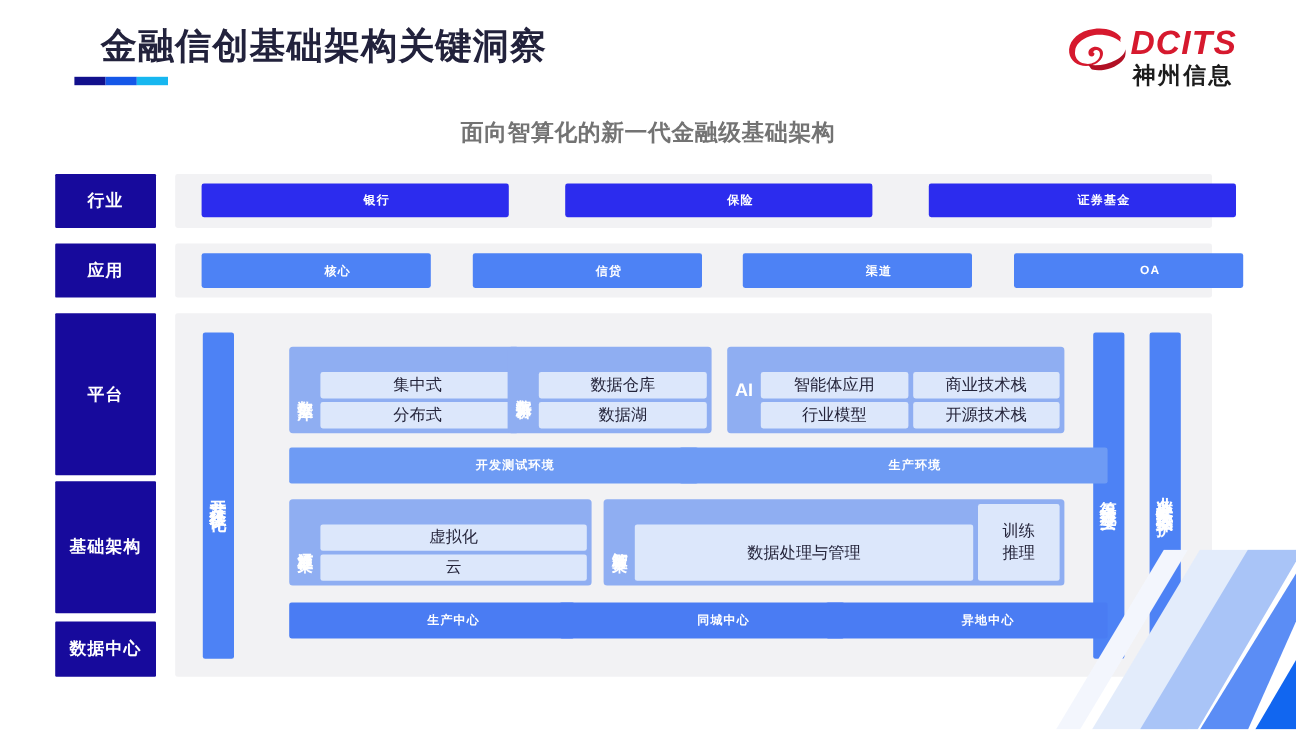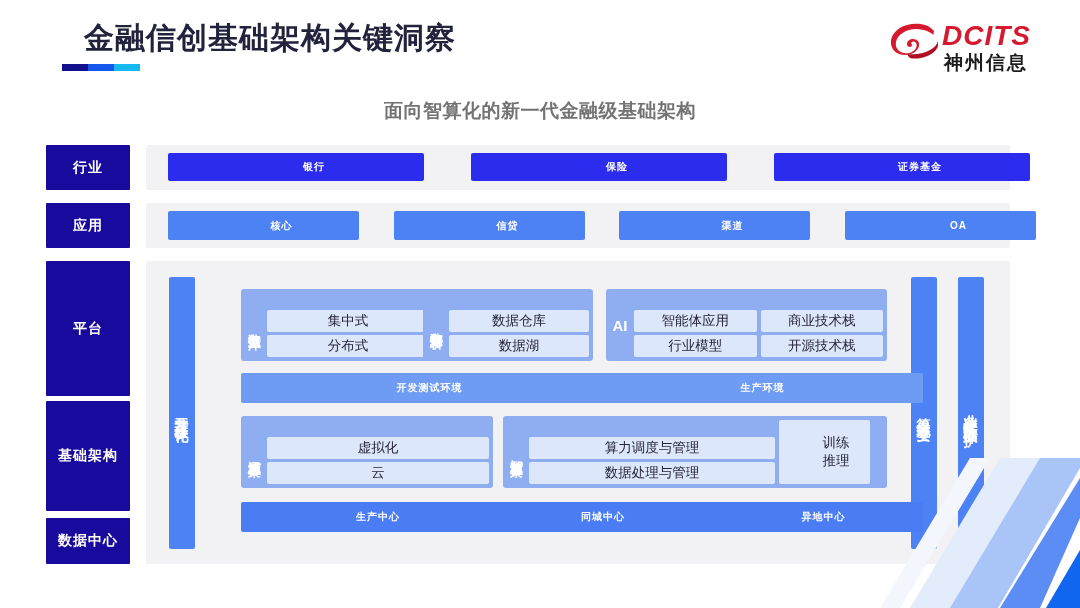--- a/index.html
+++ b/index.html
@@ -80,25 +80,24 @@
     width:28px;font-size:15px;letter-spacing:0;
   }
   .group-body{flex:1 1 auto;display:flex;flex-direction:column;gap:3px;padding:21px 4px 4px 0;}
   .group-row{flex:1 1 0;display:flex;gap:4px;}
   .cell{
     flex:1 1 0;background:#DCE7FB;color:#24243a;border-radius:2px;
     display:flex;align-items:center;justify-content:center;
     font-size:13.5px;white-space:nowrap;
   }
   .group-side{
-    flex:0 0 auto;width:68px;margin:4px 17px 4px 0;background:#DCE7FB;
+    flex:0 0 auto;width:68px;margin:4px 4px 4px 0;background:#DCE7FB;
     border-radius:2px;color:#24243a;font-size:13.5px;
     display:flex;flex-direction:column;align-items:center;justify-content:center;
     line-height:1.35;
-    padding-left:23px;
   }
 </style>
 </head>
 <body>
 
 <div id="header">
   <div id="page-title">金融信创基础架构关键洞察</div>
   <div id="title-underline">
     <i style="width:26px;background:#12108C"></i>
     <i style="width:26px;background:#1557E8"></i>
@@ -228,23 +227,20 @@
         <div class="group-row">
           <div class="cell">云</div>
         </div>
       </div>
     </div>
 
     <div class="group" style="left:357px;top:155px;width:384px;height:72px;">
       <div class="group-label">智算框架</div>
       <div class="group-body">
         <div class="group-row">
-          <div class="cell">算力调度与管理</div>
-        </div>
-        <div class="group-row">
           <div class="cell">数据处理与管理</div>
         </div>
       </div>
       <div class="group-side">
         <span>训练</span>
         <span>推理</span>
       </div>
     </div>
 
     <div class="tile dc" style="left:95px;top:241px;width:202px;height:30px;">

